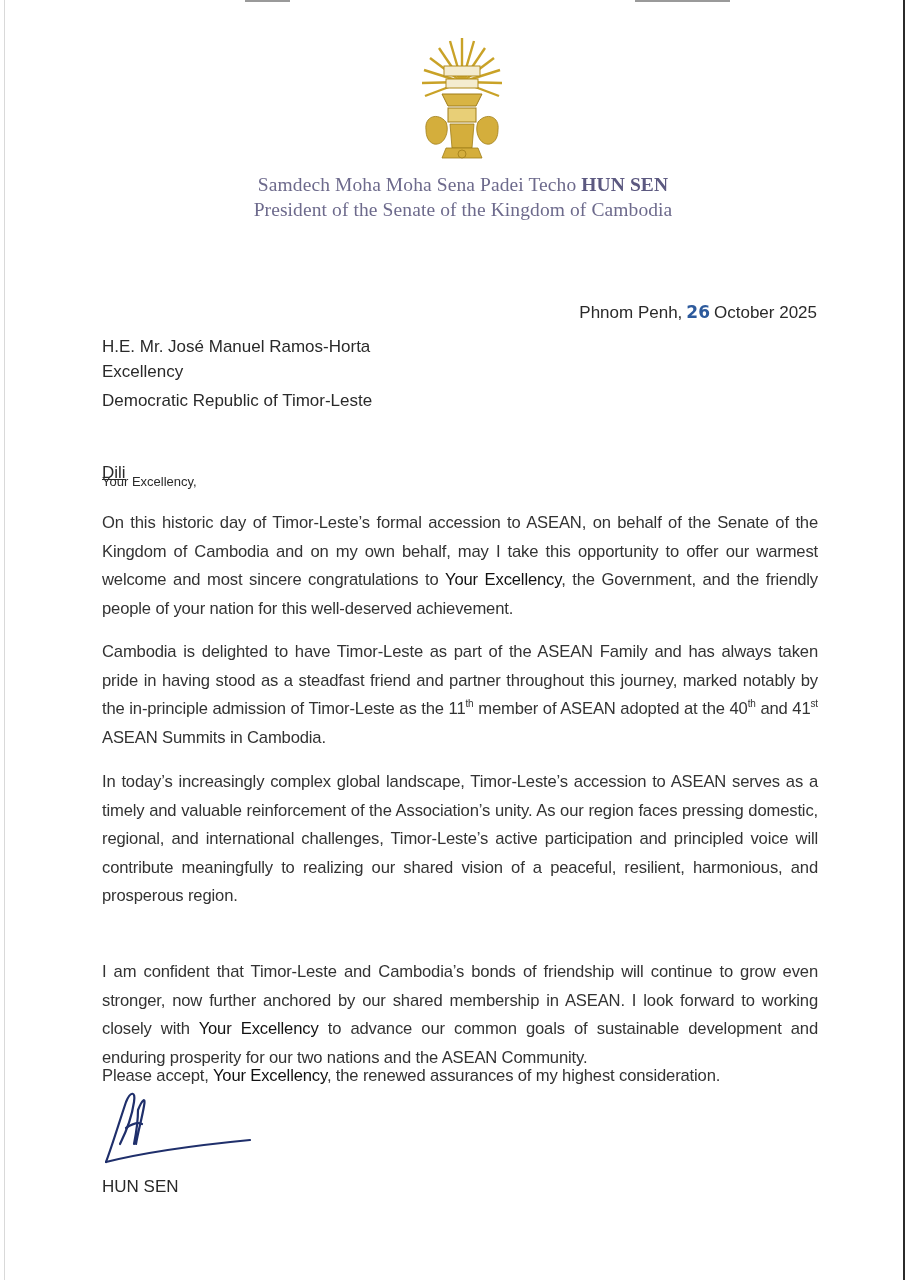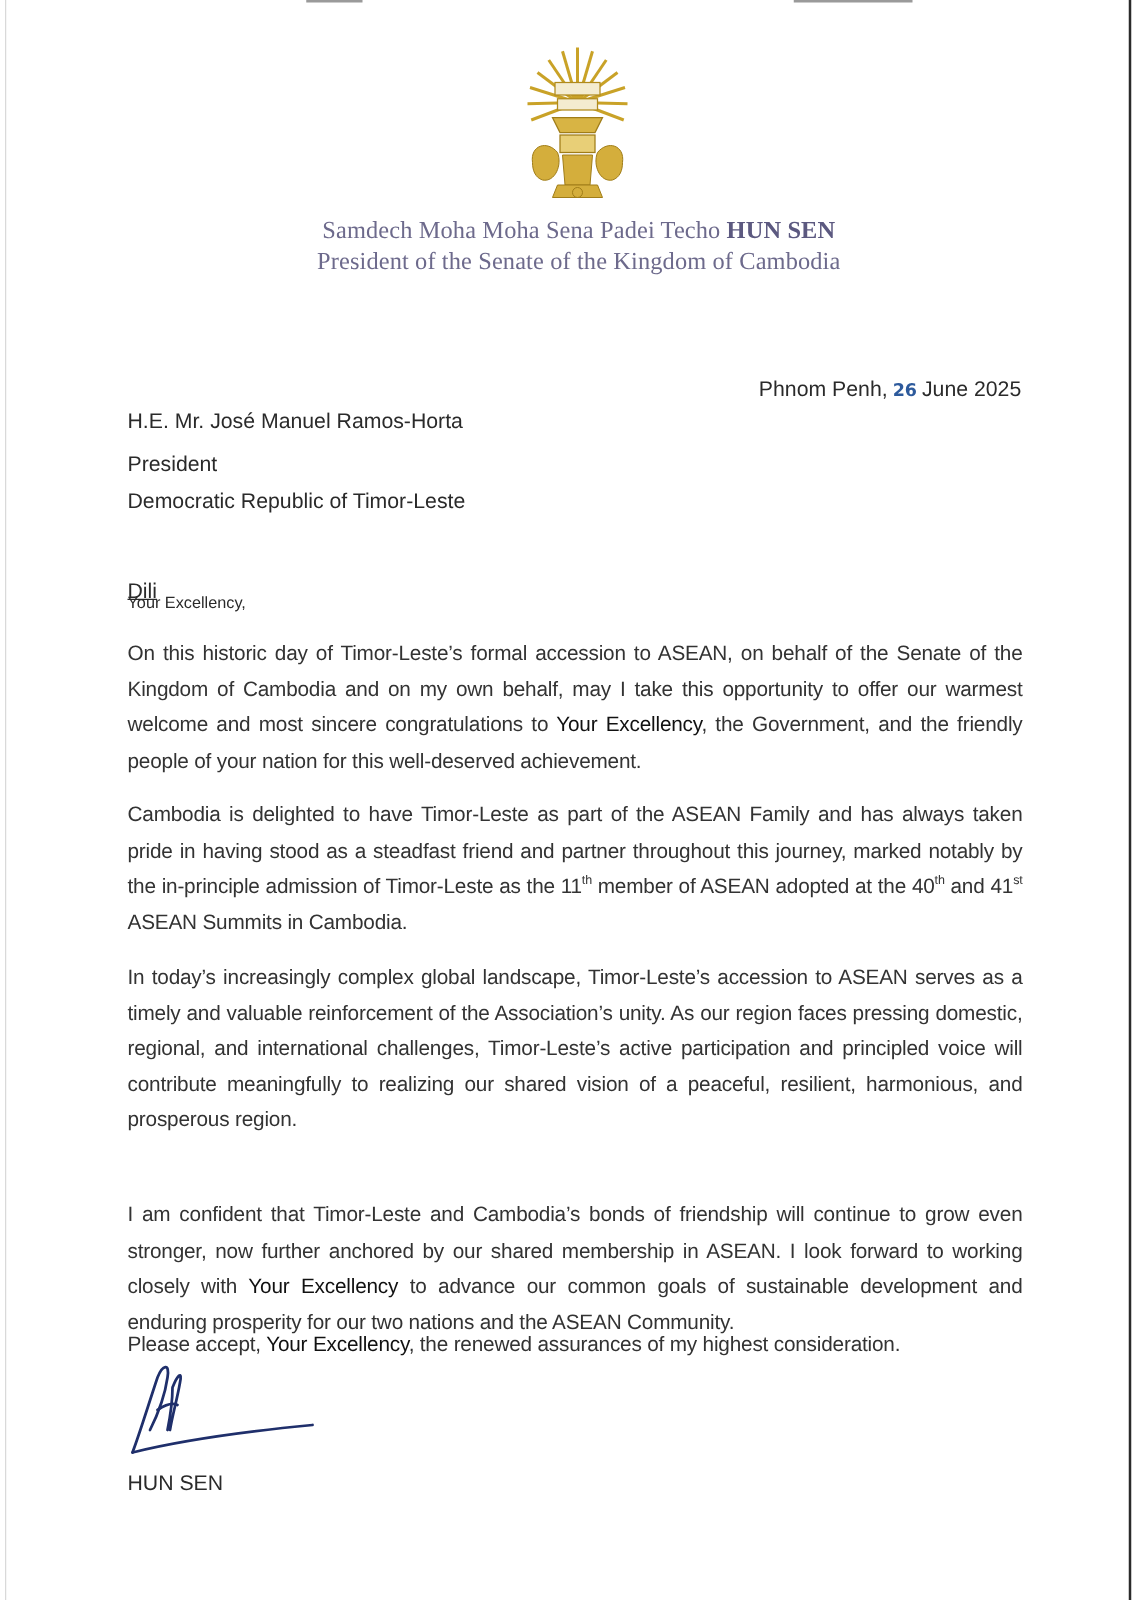--- a/index.html
+++ b/index.html
@@ -12,23 +12,23 @@
     .top-shadow { position: absolute; top: 0; height: 2px; background: #9a9a9a; }
     .emblem { position: absolute; left: 420px; top: 36px; width: 84px; height: 130px; }
     .letterhead {
       position: absolute; left: 0; width: 926px; text-align: center;
       font-family: "Liberation Serif", serif; color: #6d6a8c; font-size: 19.5px; letter-spacing: 0.1px;
     }
     .lh1 { top: 174px; }
     .lh2 { top: 199px; }
     .lh1 b { color: #5c5980; }
     .dateline { position: absolute; right: 89px; top: 302px; font-size: 17px; color: #2a2a2a; }
-    .date-day { font-family: "DejaVu Sans", sans-serif; font-weight: bold; color: #2d5a9c; font-size: 14px; margin: 0 4px; }
+    .date-day { font-family: "DejaVu Sans", sans-serif; font-weight: bold; color: #2d5a9c; font-size: 17px; margin: 0 4px; }
     .addr { position: absolute; left: 102px; font-size: 17px; color: #2a2a2a; }
-    .a1 { top: 327px; text-align: right; } .a2 { top: 362px; } .a3 { top: 391px; } .a4 { top: 419px; text-decoration: underline; margin-top: 44px; }
+    .a1 { top: 337px; text-align: right; } .a2 { top: 362px; } .a3 { top: 391px; } .a4 { top: 419px; text-decoration: underline; margin-top: 44px; }
     .salutation { position: absolute; left: 102px; top: 474px; font-size: 13px; }
     .para {
       position: absolute; left: 102px; width: 716px; font-size: 16.6px; line-height: 28.6px;
       text-align: justify; color: #333; letter-spacing: -0.15px;
     }
     .p1 { top: 509px; } .p2 { top: 638px; } .p3 { top: 768px; } .p4 { top: 918px; margin-top: 40px; } .p5 { top: 1062px; }
     .para b { font-weight: normal; color: #111; }
     .para sup { font-size: 10px; line-height: 0; }
     .signature { position: absolute; left: 98px; top: 1088px; width: 160px; height: 80px; }
     .signer { position: absolute; left: 102px; top: 1177px; font-size: 17px; color: #2a2a2a; }
@@ -67,25 +67,25 @@
     <path d="M30 88 L54 88 L52 112 L32 112 Z"></path>
     <path d="M26 112 L58 112 L62 122 L22 122 Z"></path>
     <circle cx="42" cy="118" r="4"></circle>
   </g>
 </svg>
 
 <div class="letterhead lh1"><span>Samdech Moha Moha Sena Padei Techo </span><b>HUN SEN</b></div>
 <div class="letterhead lh2">President of the Senate of the Kingdom of Cambodia</div>
 
 <div class="dateline">
-  <span>Phnom Penh,</span><span class="date-day">26</span><span>June 2025</span>
+  <span>Phnom Penh,</span><span class="date-day">26</span><span>October 2025</span>
 </div>
 
 <div class="addr a1">H.E. Mr. José Manuel Ramos-Horta</div>
-<div class="addr a2">President</div>
+<div class="addr a2">Excellency</div>
 <div class="addr a3">Democratic Republic of Timor-Leste</div>
 <div class="addr a4">Dili</div>
 
 <div class="salutation">Your Excellency,</div>
 
 <div class="para p1"><span>On this historic day of Timor-Leste’s formal accession to ASEAN, on behalf of the Senate of the Kingdom of Cambodia and on my own behalf, may I take this opportunity to offer our warmest welcome and most sincere congratulations to </span><b>Your Excellency</b><span>, the Government, and the friendly people of your nation for this well-deserved achievement.</span></div>
 
 <div class="para p2"><span>Cambodia is delighted to have Timor-Leste as part of the ASEAN Family and has always taken pride in having stood as a steadfast friend and partner throughout this journey, marked notably by the in-principle admission of Timor-Leste as the 11</span><sup>th</sup><span> member of ASEAN adopted at the 40</span><sup>th</sup><span> and 41</span><sup>st</sup><span> ASEAN Summits in Cambodia.</span></div>
 
 <div class="para p3">In today’s increasingly complex global landscape, Timor-Leste’s accession to ASEAN serves as a timely and valuable reinforcement of the Association’s unity. As our region faces pressing domestic, regional, and international challenges, Timor-Leste’s active participation and principled voice will contribute meaningfully to realizing our shared vision of a peaceful, resilient, harmonious, and prosperous region.</div>

